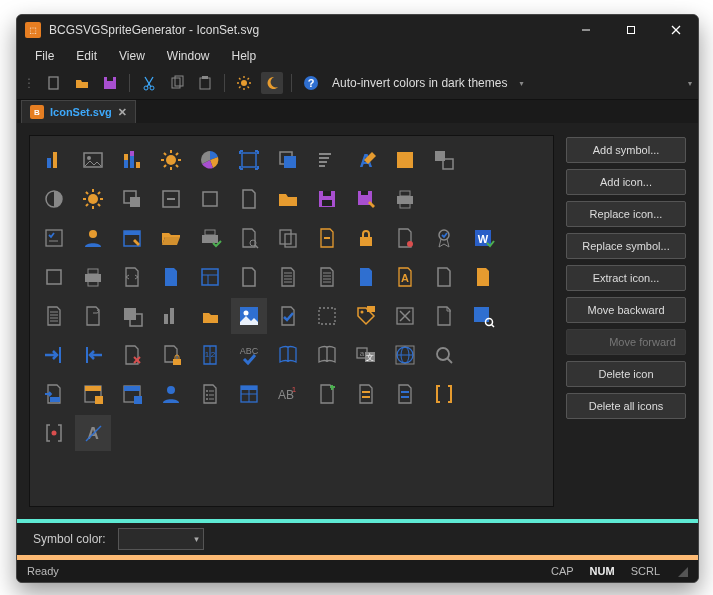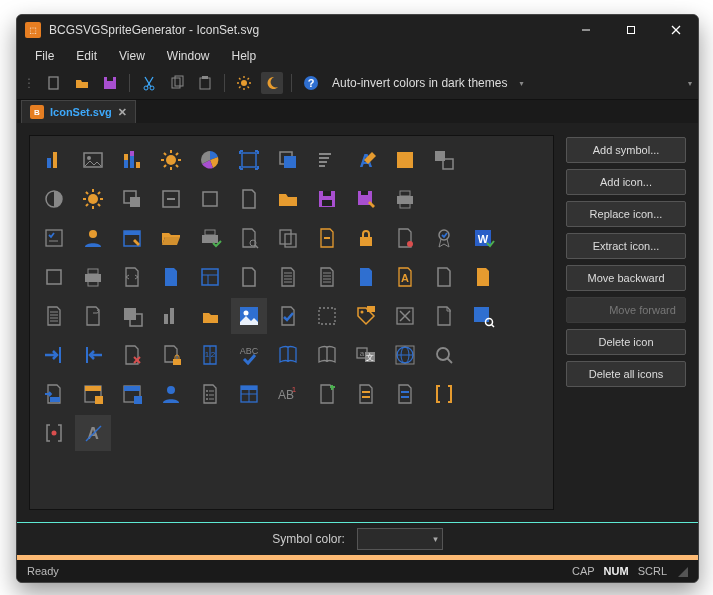--- a/index.html
+++ b/index.html
@@ -32,24 +32,24 @@
 .content{flex:1;display:flex;background:#202020;padding:12px;gap:12px;}
 .icon-panel{flex:1;background:#2b2b2b;border:1px solid #111;padding:6px;overflow:hidden;}
 .icon-grid{display:grid;grid-template-columns:repeat(12,36px);grid-auto-rows:36px;gap:3px;}
 .icon-cell{width:36px;height:36px;display:flex;align-items:center;justify-content:center;background:transparent;border-radius:0;}
 .icon-cell svg{width:24px;height:24px;}
 .icon-cell.sel{background:#3a3a3a;}
 .side-panel{width:120px;display:flex;flex-direction:column;gap:6px;padding-top:2px;}
 .btn{height:24px;background:#333;border:1px solid #555;color:#ddd;font-size:11px;display:flex;align-items:center;justify-content:center;border-radius:2px;}
 .btn.disabled{color:#777;border-color:#3a3a3a;padding-left:33px;}
 
-.symbol-row{height:32px;display:flex;align-items:center;padding:0 16px;gap:12px;background:#202020;border-top:1px solid #5eead4;justify-content:center;}
+.symbol-row{height:32px;display:flex;align-items:center;padding:0 16px;gap:12px;background:#202020;border-top:4px solid #5eead4;}
 .color-combo{width:80px;height:20px;border:1px solid #555;background:#2b2b2b;display:flex;align-items:center;justify-content:flex-end;padding-right:4px;}
 .statusbar{height:22px;display:flex;align-items:center;justify-content:space-between;padding:0 10px;background:#1a1a1a;color:#bbb;font-size:11px;border-top:5px solid #fdba74;}
-.status-right{display:flex;gap:9px;align-items:center;}
+.status-right{display:flex;gap:16px;align-items:center;}
 .grip{width:12px;height:12px;position:relative;}
 .grip::after{content:"";position:absolute;right:0;bottom:0;width:0;height:0;border-left:10px solid transparent;border-bottom:10px solid #555;}
 </style>
 </head>
 <body>
 
 <div class="window">
 
   <div class="titlebar">
     <div class="title-left">
@@ -721,20 +721,21 @@
           <div class="icon-cell"></div>
           <div class="icon-cell"></div>
           <div class="icon-cell"></div>
           <div class="icon-cell"></div>
         </div>
     </div>
     <div class="side-panel" id="side-panel">
         <div class="btn">Add symbol...</div>
         <div class="btn">Add icon...</div>
         <div class="btn">Replace icon...</div>
+        <div class="btn">Replace symbol...</div>
         <div class="btn">Extract icon...</div>
         <div class="btn">Move backward</div>
         <div class="btn disabled">Move forward</div>
         <div class="btn">Delete icon</div>
         <div class="btn">Delete all icons</div>
       </div>
   </div>
 
   <div class="symbol-row">
     <span>Symbol color:</span>

